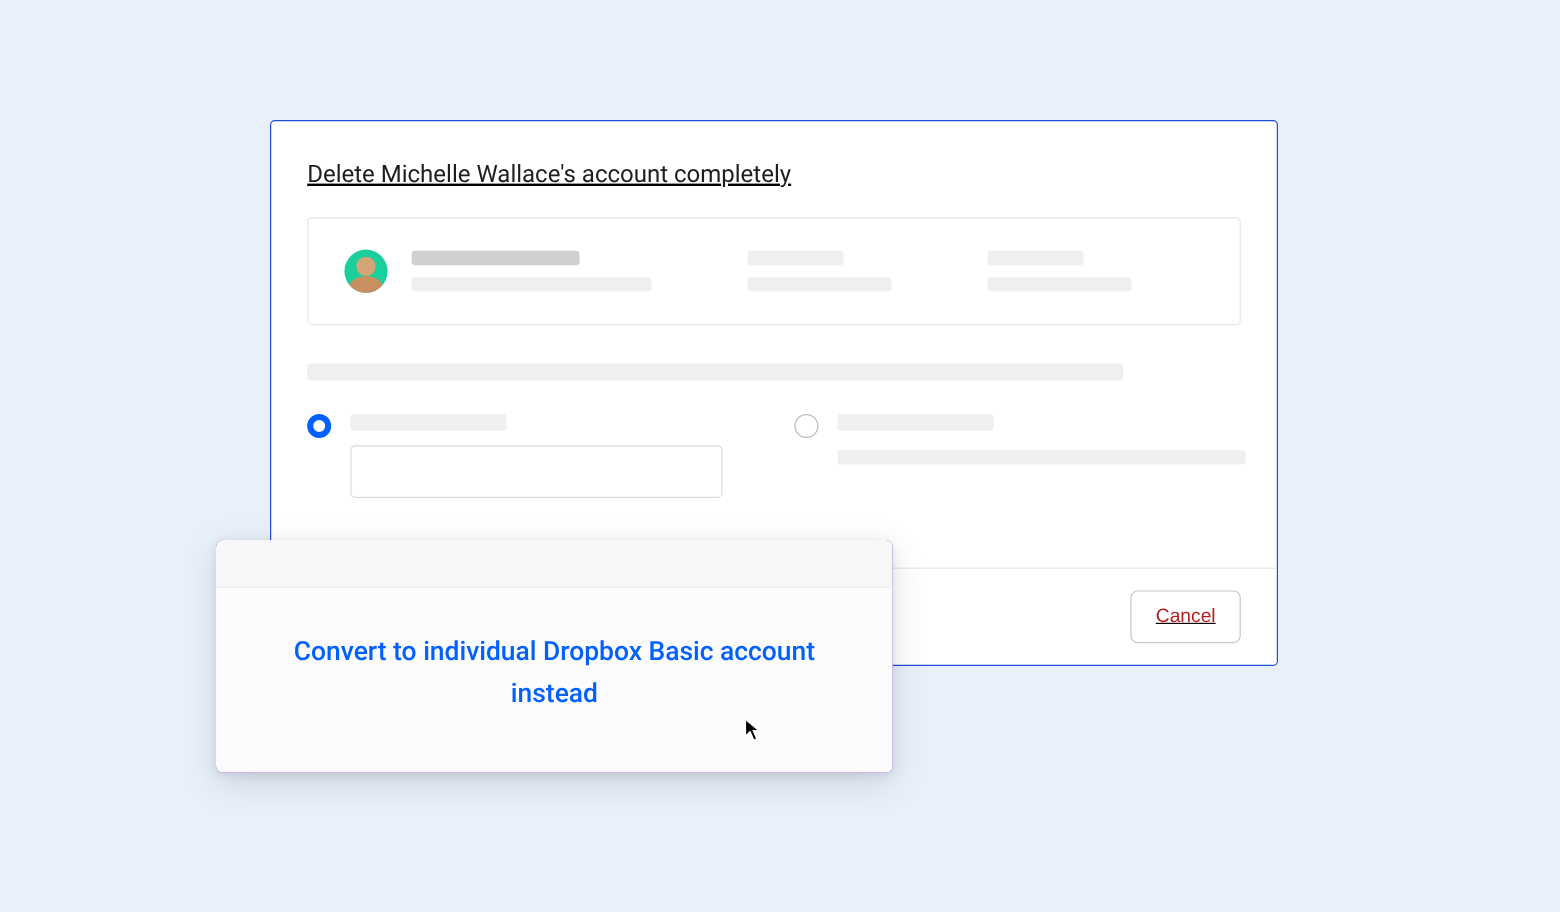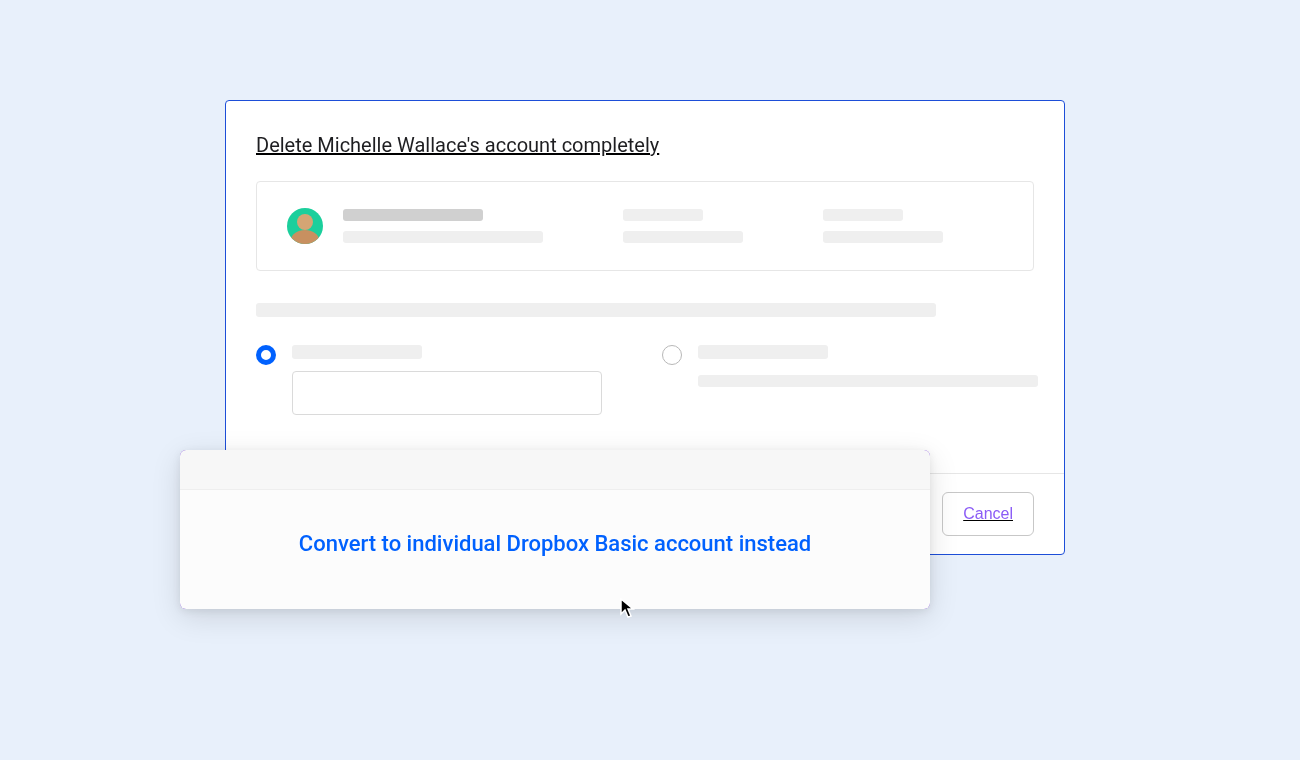--- a/index.html
+++ b/index.html
@@ -175,33 +175,33 @@
       border-radius: 6px;
       font-size: 16px;
       font-weight: 400;
       cursor: pointer;
       border: none;
     }
     
     .btn-secondary {
       background: #ffffff;
       border: 1px solid #c7c7c7;
-      color: #8b5cf6;
+      color: #b91c1c;
     }
     
     .btn-primary {
       background: #0061fe;
       color: #ffffff;
     }
     
     .popup {
       position: absolute;
       top: 450px;
       left: 180px;
-      width: 750px;
+      width: 564px;
       background: #6d28d9;
       border-radius: 6px;
       box-shadow: 0 8px 30px rgba(0, 0, 0, 0.12), 0 2px 8px rgba(0, 0, 0, 0.08);
       overflow: hidden;
     }
     
     .popup-header-bar {
       height: 40px;
       background: #f7f7f7;
       border-bottom: 1px solid #eeeeee;

